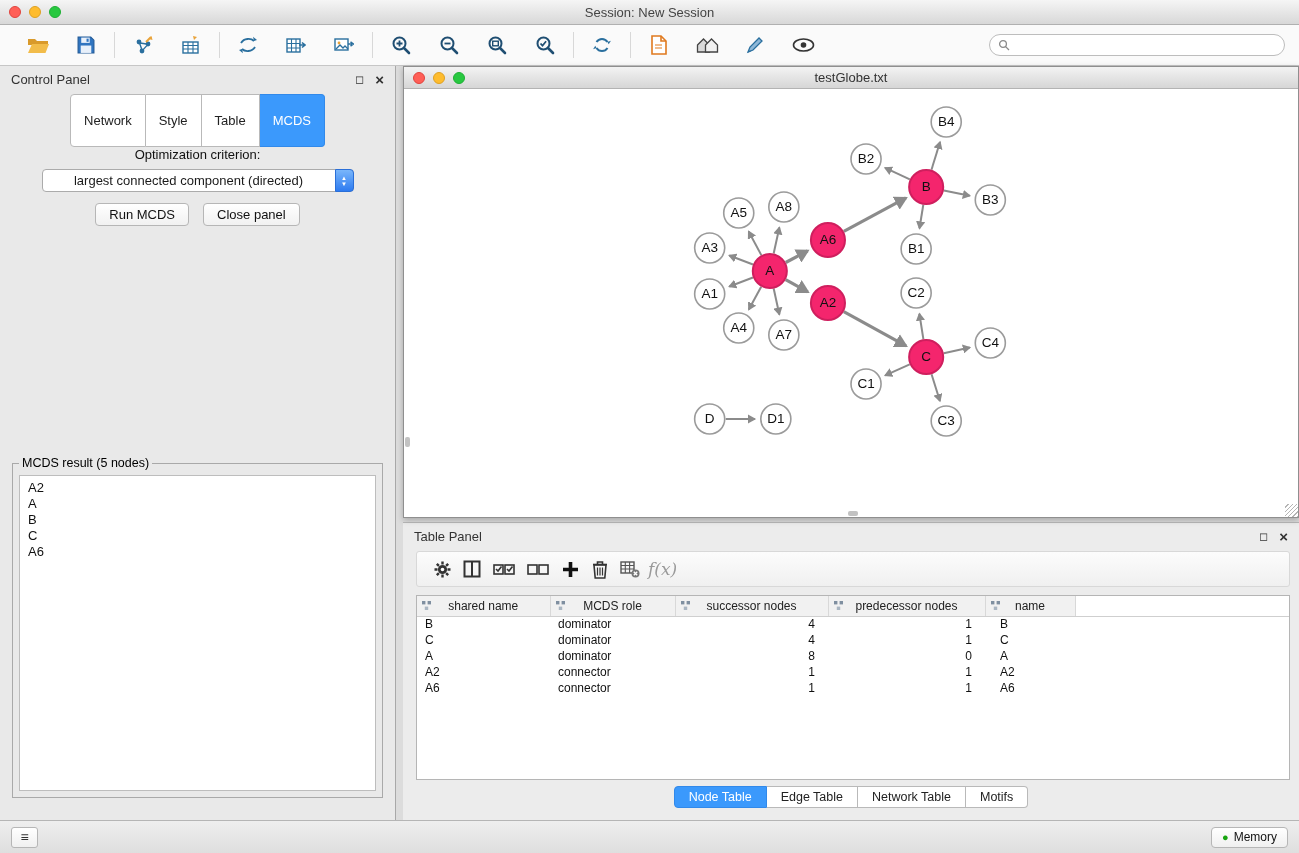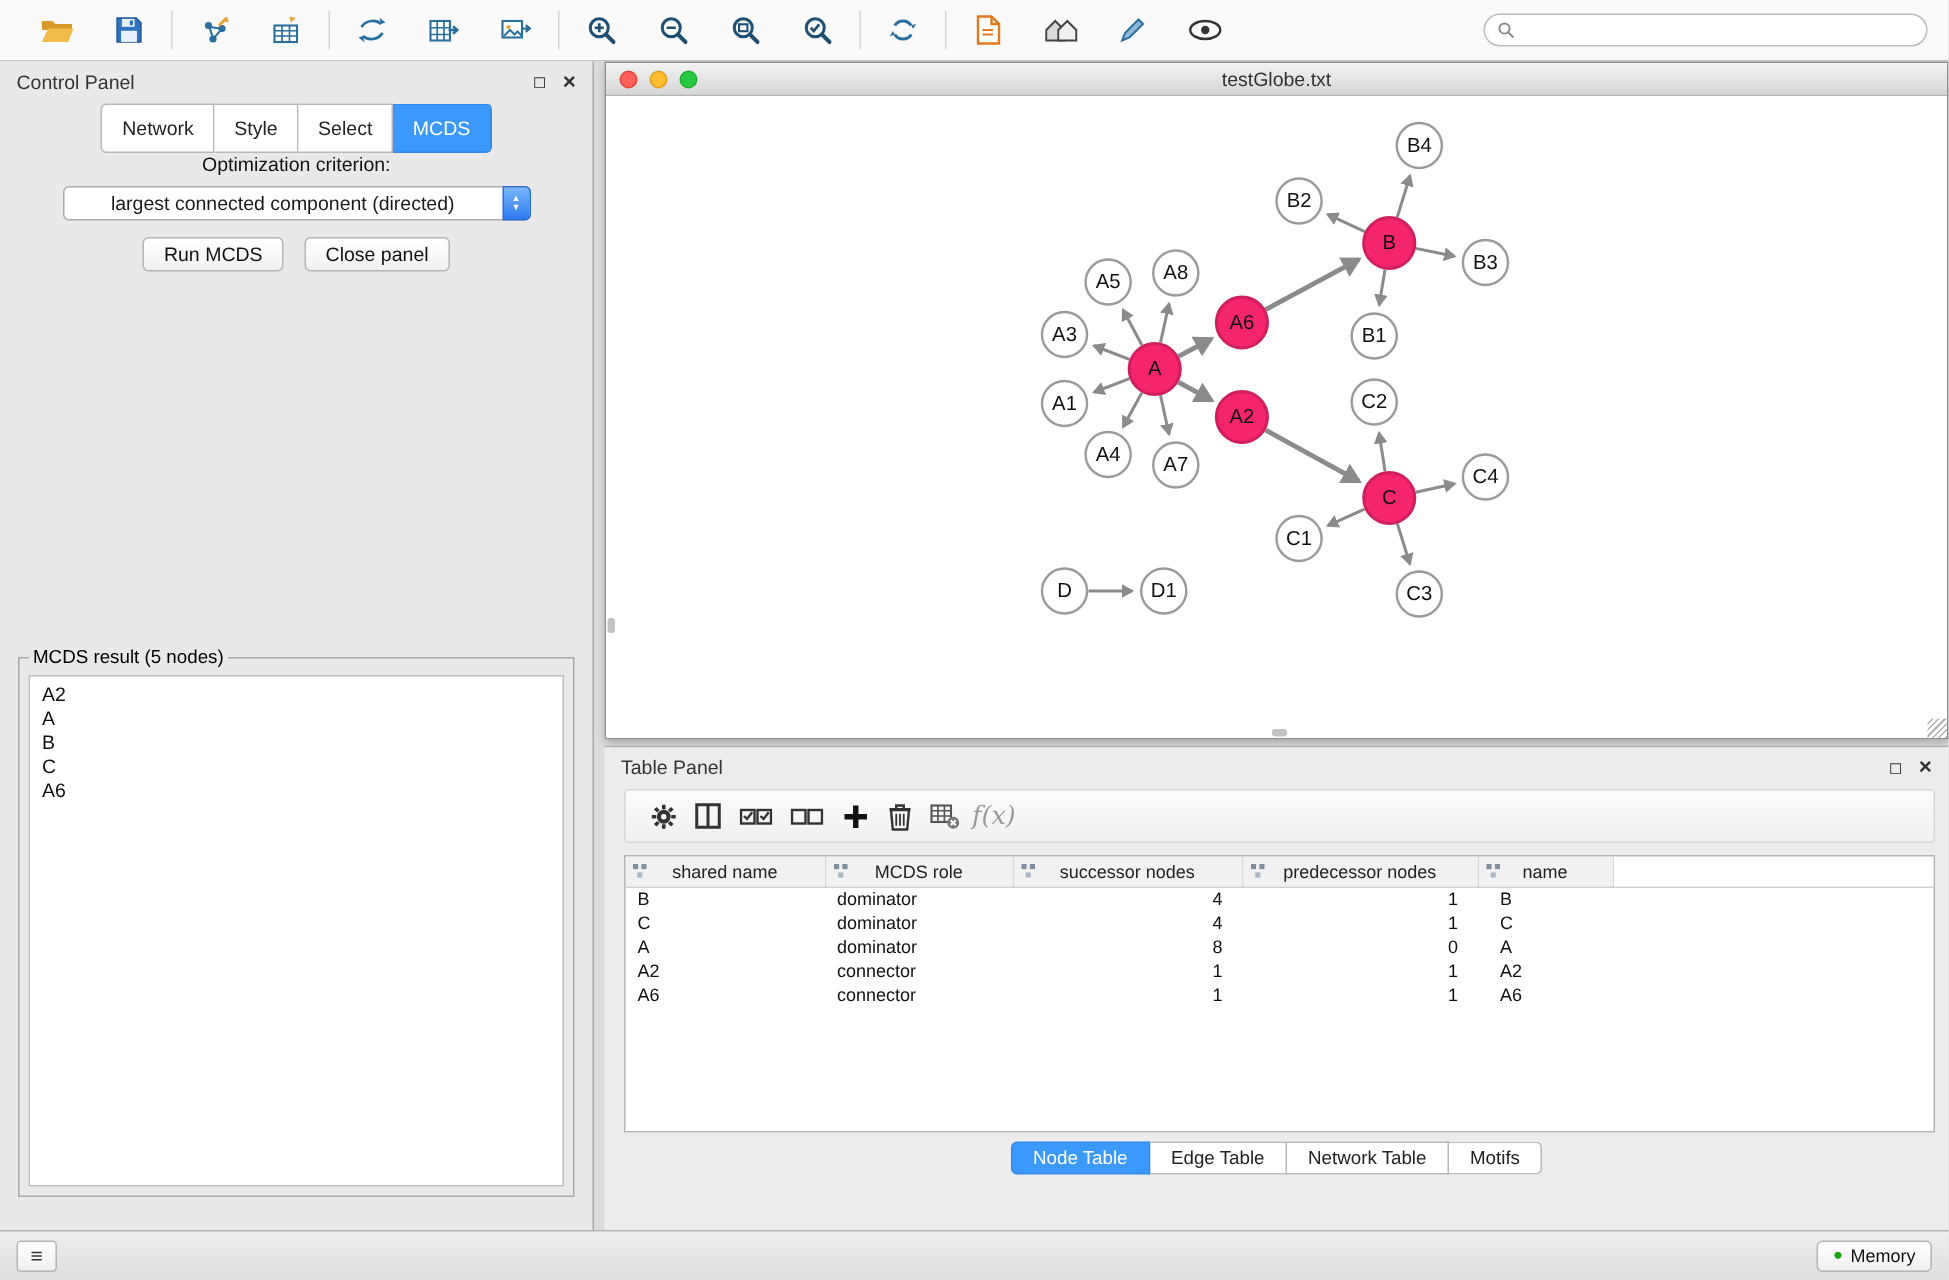--- a/index.html
+++ b/index.html
@@ -38,21 +38,21 @@
   
   .control-panel { width:396px; flex:0 0 396px; background:#e9e9e9; border-right:1px solid #a8a8a8;
                    position:relative; }
   .panel-header { height:26px; display:flex; align-items:center; padding:0 11px; font-size:13px;
                   color:#333; }
   .panel-controls { margin-left:auto; display:flex; gap:11px; align-items:center; color:#333; }
   .float-btn { font-size:11px; cursor:pointer; }
   .close-btn { font-size:15px; font-weight:bold; cursor:pointer; }
 
   .segmented { display:flex; }
-  .seg-btn { padding:8px 13px; background:#fff; border:1px solid #b9b9b9; border-left:none;
+  .seg-btn { padding:18px 13px; background:#fff; border:1px solid #b9b9b9; border-left:none;
              font-size:13px; color:#222; cursor:pointer; white-space:nowrap; }
   .seg-btn:first-child { border-left:1px solid #b9b9b9; border-radius:4px 0 0 4px; }
   .seg-btn:last-child { border-radius:0 4px 4px 0; }
   .seg-btn.active { background:#3b99fc; border-color:#3189ea; color:#fff; }
 
   .cp-tabs-wrap { display:flex; justify-content:center; margin-top:2px; }
   .opt-label { text-align:center; font-size:13px; color:#111; }
   .dropdown { width:312px; height:23px; margin:7px auto 0; background:#fff;
               border:1px solid #ababab; border-radius:4px; display:flex; align-items:center;
               cursor:pointer;text-align:center; }
@@ -133,20 +133,28 @@
   .memory-btn { margin-left:auto; height:21px; border:1px solid #b6b6b6; border-radius:4px;
                 background:linear-gradient(#ffffff,#f0f0f0); display:flex; align-items:center;
                 gap:5px; padding:0 10px; font-size:12px; color:#111; cursor:pointer; }
   .memory-dot { color:#18a510; font-size:11px; line-height:11px; }
 </style>
 </head>
 <body>
 
 <div class="app">
 
+  <div class="titlebar">
+    <span class="traffic">
+      <span class="light red"></span>
+      <span class="light yellow"></span>
+      <span class="light green"></span>
+    </span>
+    <span class="title">Session: New Session</span>
+  </div>
 
   <div class="toolbar">
     <div class="tb-group">
       <span class="tb-btn">
         <svg width="23" height="17" viewBox="0 0 23 17">
             <path d="M1 2 h7 l2 2 h11 v4 h-20 z" fill="#d99a2b"></path>
             <path d="M1 16 L5 7 h17 l-3.5 9 z" fill="#f2bc4a"></path>
           </svg>
       </span>
       <span class="tb-btn">
@@ -290,21 +298,21 @@
         <span>Control Panel</span>
         <span class="panel-controls">
           <span class="float-btn">◻</span>
           <span class="close-btn">×</span>
         </span>
       </div>
       <div class="cp-tabs-wrap">
         <div class="segmented" id="cp-tabs">
             <div class="seg-btn">Network</div>
             <div class="seg-btn">Style</div>
-            <div class="seg-btn">Select</div>
+            <div class="seg-btn">Table</div>
             <div class="seg-btn active">MCDS</div>
           </div>
       </div>
       <div class="opt-label">Optimization criterion:</div>
       <div class="dropdown">
         <span class="dropdown-value">largest connected component (directed)</span>
         <span class="dropdown-stepper">
           <span>▲</span>
           <span>▼</span>
         </span>

